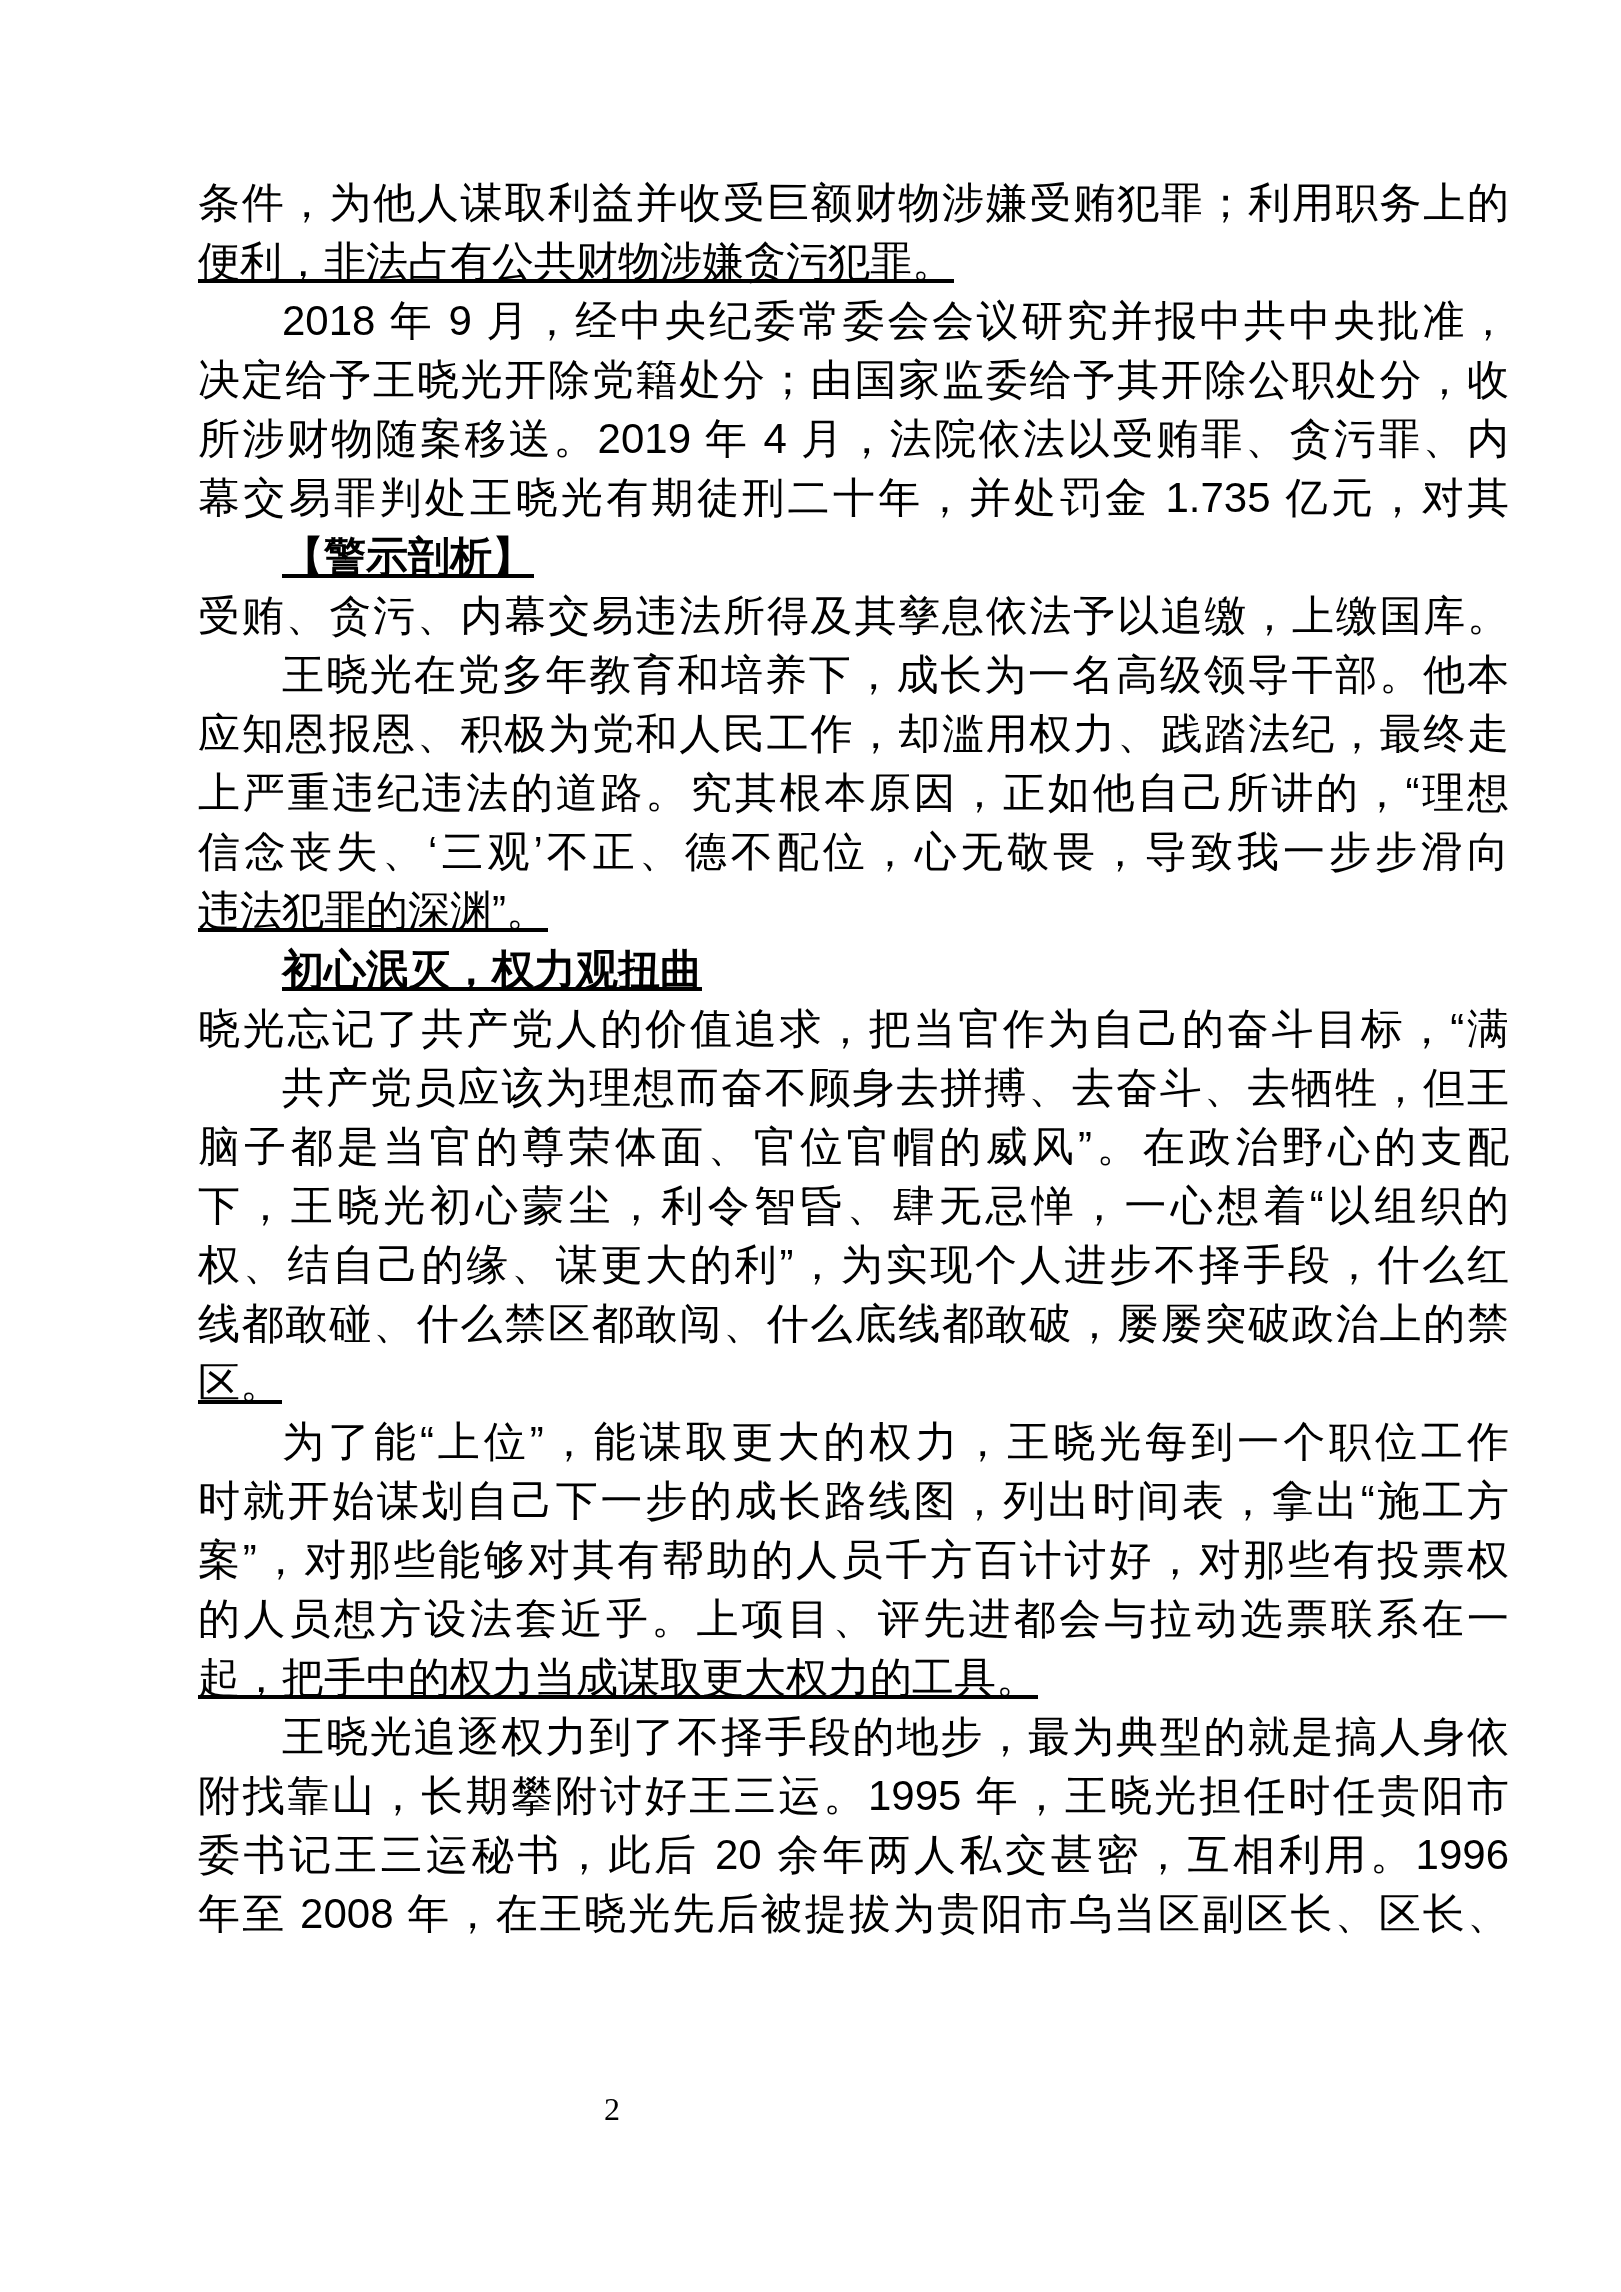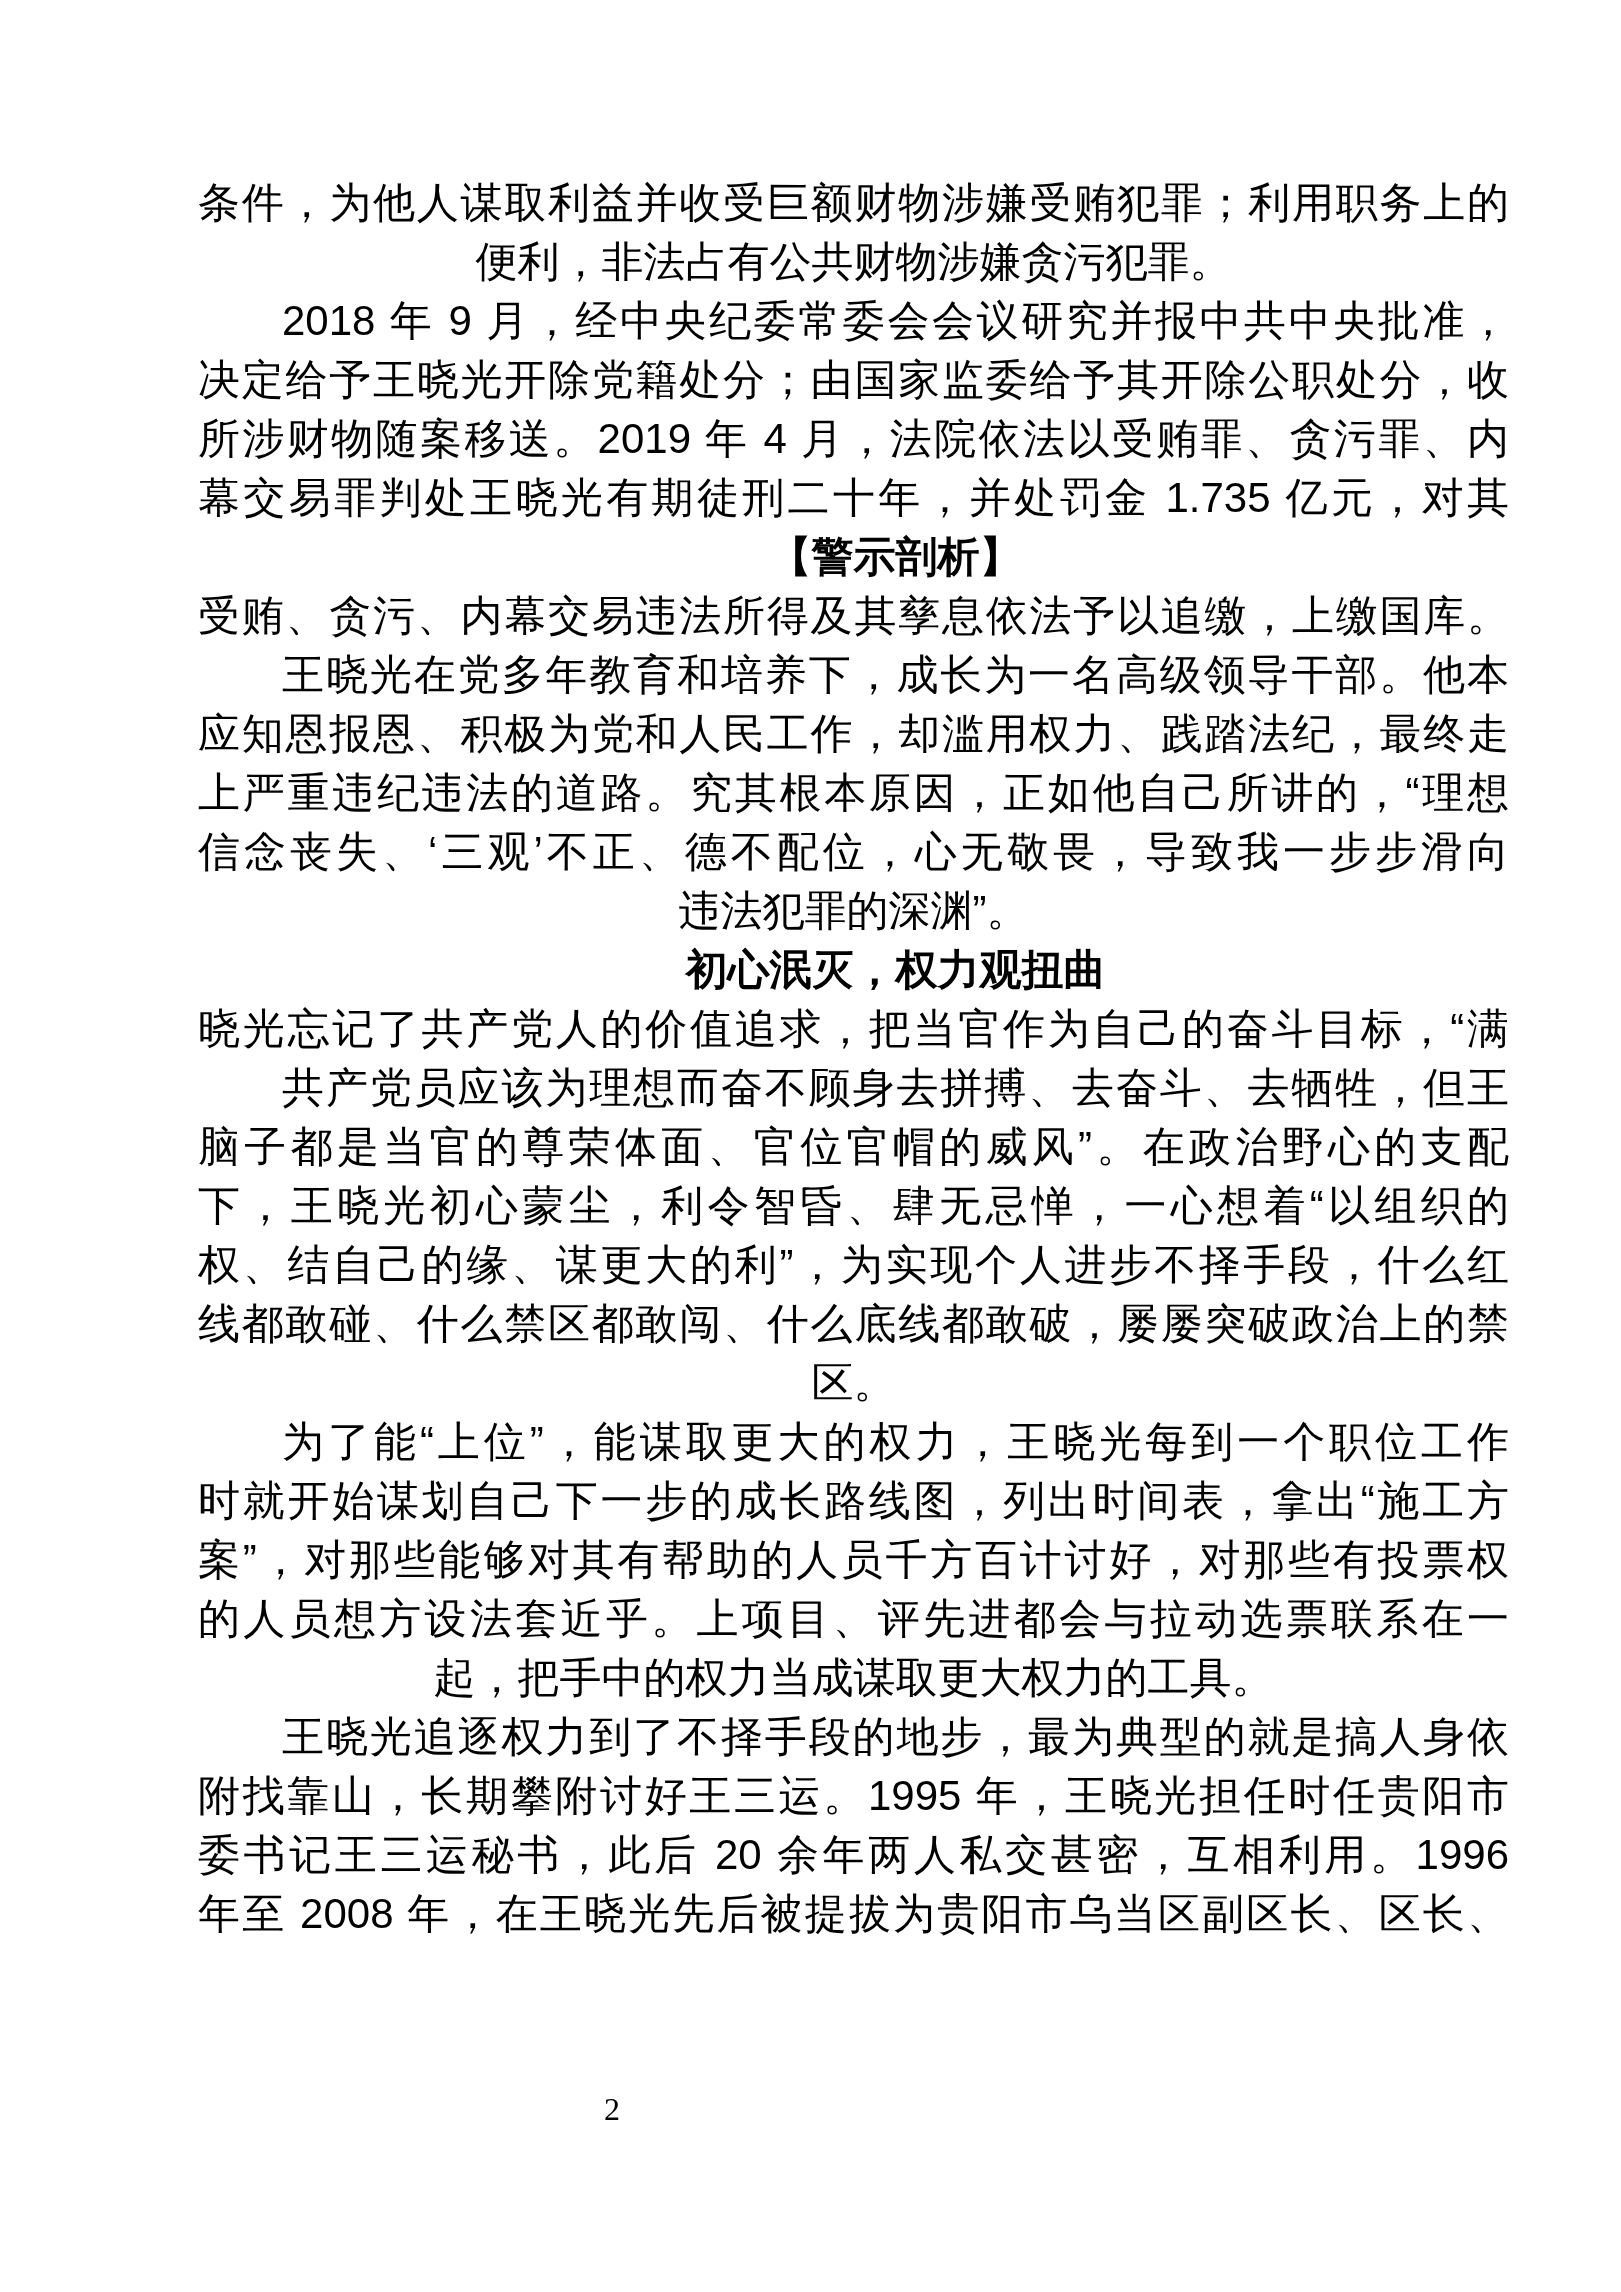--- a/index.html
+++ b/index.html
@@ -25,22 +25,23 @@
     line-height: 59px;
     letter-spacing: 0;
     word-break: break-all;
     margin-left: 43px;
   }
   .ln {
     text-align: justify;
     text-align-last: justify;
   }
   .ln.short {
-    text-align: center;
+    text-align: left;
     text-align-last: auto;
+    text-decoration: underline;
   }
   .ln.indent {
     text-indent: 2em;
   }
   .ln.bold {
     font-weight: bold;
   }
   .page-number {
     position: absolute;
     left: 604px;

